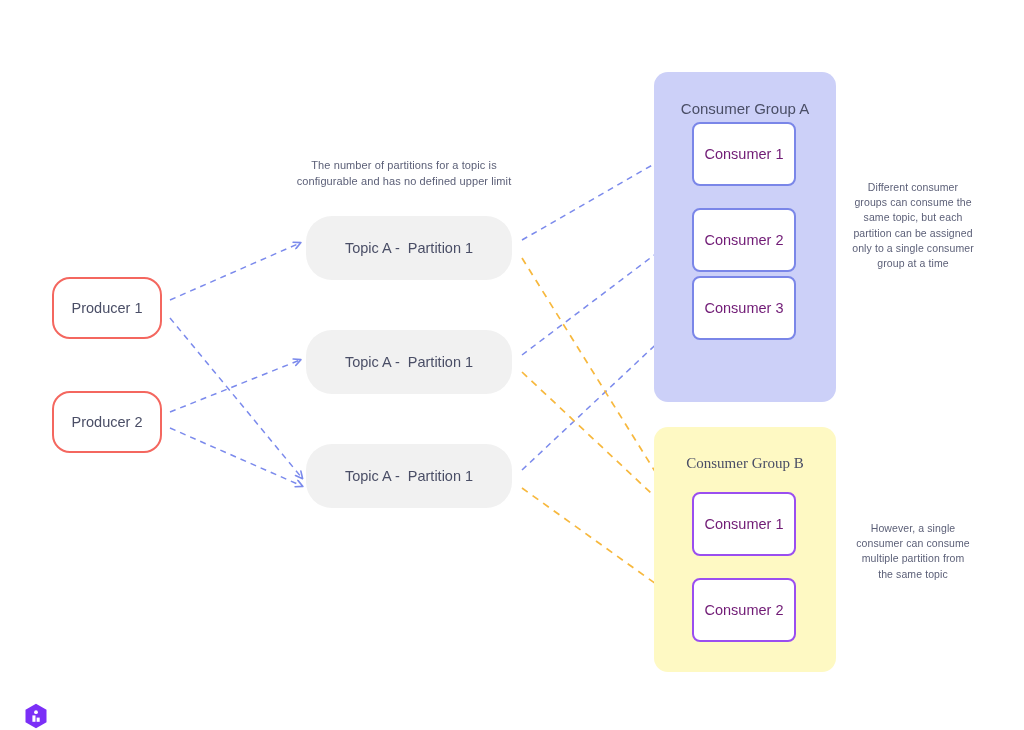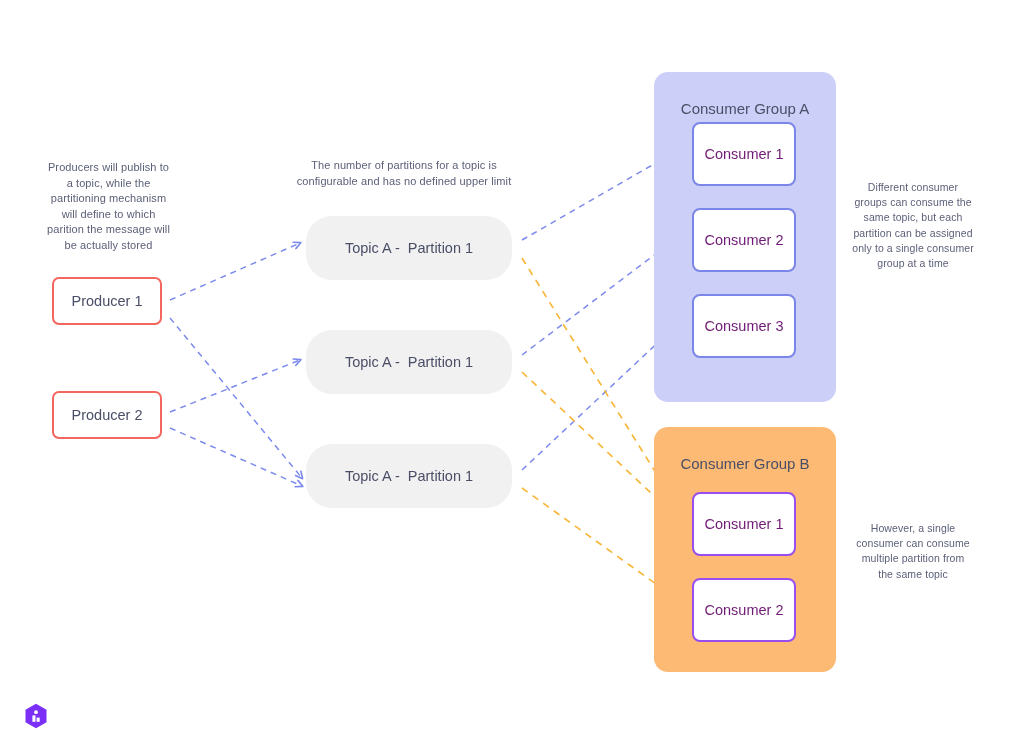--- a/index.html
+++ b/index.html
@@ -34,24 +34,24 @@
     line-height: 1.42;
     text-align: center;
     letter-spacing: 0.1px;
   }
   .note.small { font-size: 10.5px; line-height: 1.45; }
 
   
   .producer {
     position: absolute;
     width: 110px;
-    height: 48px;
+    height: 62px;
     background: #ffffff;
     border: 2px solid #f4675f;
-    border-radius: 7px;
+    border-radius: 18px;
     display: flex;
     align-items: center;
     justify-content: center;
     color: #4a4e66;
     font-size: 14.5px;
   }
 
   
   .topic {
     position: absolute;
@@ -66,21 +66,21 @@
     font-size: 14.5px;
     white-space: pre;
   }
 
   
   .group {
     position: absolute;
     border-radius: 14px;
   }
   .group.a { background: #ccd0f8; }
-  .group.b { background: #fdba74; }
+  .group.b { background: #fef9c3; font-family: Liberation Serif, serif; }
   .group-title {
     position: absolute;
     left: 0; right: 0;
     text-align: center;
     color: #4a4e66;
     font-size: 15px;
   }
 
   
   .consumer {
@@ -150,21 +150,20 @@
 
     <path d="M522,470 L682,320" fill="none" stroke="#7b8aec" stroke-width="1.5" stroke-dasharray="6 5" marker-end="url(#ah-blue)"></path>
 
     <path d="M522,258 L684,518" fill="none" stroke="#f7b83d" stroke-width="1.7" stroke-dasharray="7 6" marker-end="url(#ah-orange)"></path>
 
     <path d="M522,372 L684,524" fill="none" stroke="#f7b83d" stroke-width="1.7" stroke-dasharray="7 6" marker-end="url(#ah-orange)"></path>
 
     <path d="M522,488 L684,604" fill="none" stroke="#f7b83d" stroke-width="1.7" stroke-dasharray="7 6" marker-end="url(#ah-orange)"></path>
   </svg>
 
-  <div class="note" style="left:46px; top:160px; width:125px;">Producers will publish to a topic, while the partitioning mechanism will define to which parition the message will be actually stored</div>
 
   <div class="note" style="left:296px; top:158px; width:216px;">The number of partitions for a topic is configurable and has no defined upper limit</div>
 
   <div class="note small" style="left:852px; top:180px; width:122px;">Different consumer groups can consume the same topic, but each partition can be assigned only to a single consumer group at a time</div>
 
   <div class="note small" style="left:854px; top:521px; width:118px;">However, a single consumer can consume multiple partition from the same topic</div>
 
   <div class="producer" style="left:52px; top:277px;">
     <span>Producer 1</span>
   </div>
@@ -184,21 +183,21 @@
 
   <div class="group a" style="left:654px; top:57px; width:182px; height:330px;margin-top:15px;">
     <div class="group-title" style="top:28px;">Consumer Group A</div>
   </div>
   <div class="consumer ca" style="left:692px; top:122px;">
     <span>Consumer 1</span>
   </div>
   <div class="consumer ca" style="left:692px; top:208px;">
     <span>Consumer 2</span>
   </div>
-  <div class="consumer ca" style="left:692px; top:294px;">
+  <div class="consumer ca" style="left:692px; top:276px;">
     <span>Consumer 3</span>
   </div>
 
   <div class="group b" style="left:654px; top:427px; width:182px; height:245px;">
     <div class="group-title" style="top:28px;">Consumer Group B</div>
   </div>
   <div class="consumer cb" style="left:692px; top:492px;">
     <span>Consumer 1</span>
   </div>
   <div class="consumer cb" style="left:692px; top:578px;">

